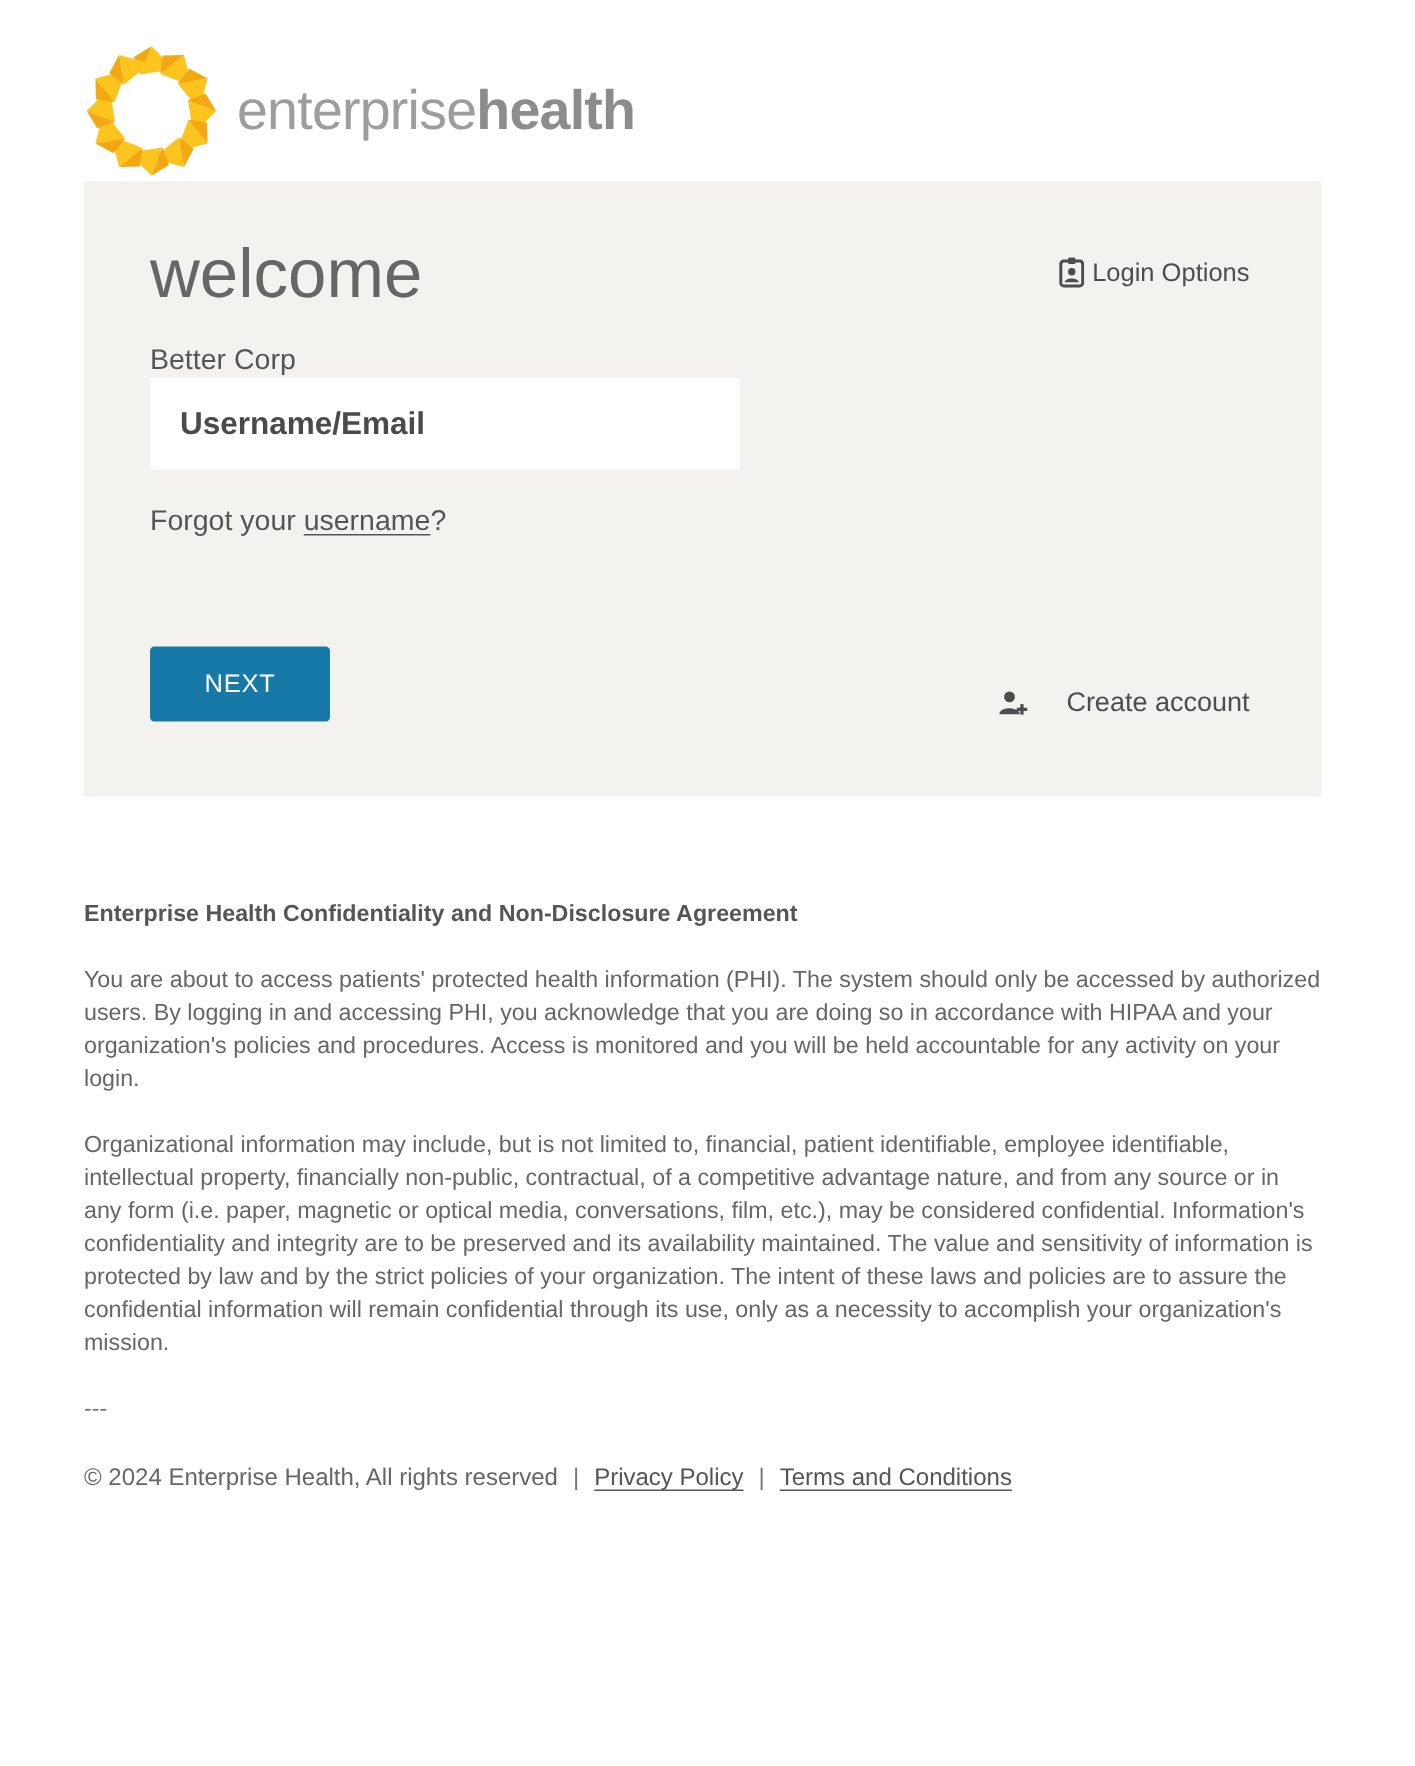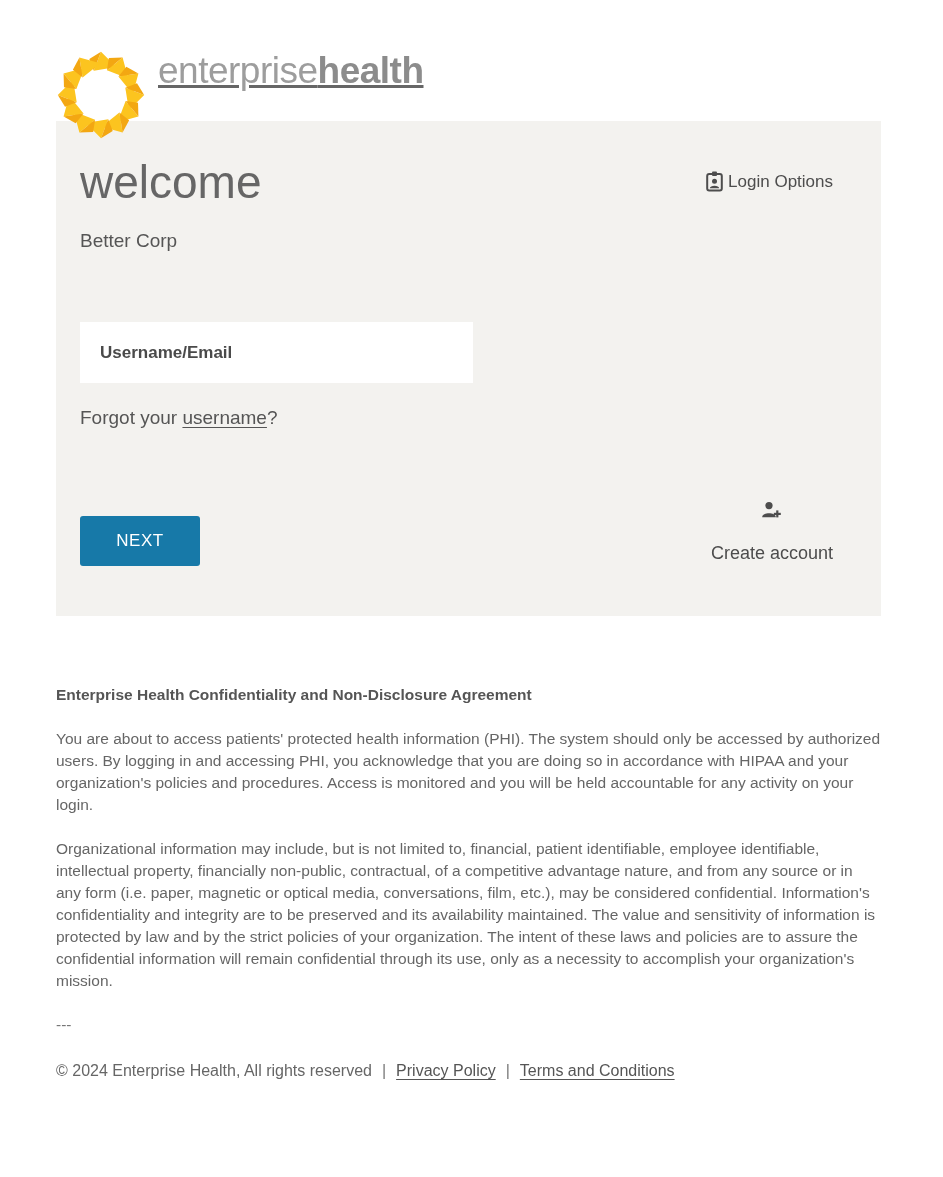--- a/index.html
+++ b/index.html
@@ -13,39 +13,39 @@
   }
   .container {
     width: 825px;
     margin-left: 56px;
   }
 
   
   .logo-row {
     padding-top: 50px;
     display: flex;
+    align-items: center;
     height: 98px;
-    text-decoration: underline;
   }
   .sunburst { width: 90px; height: 90px; flex: 0 0 auto; }
   .brand-text {
     margin-left: 12px;
     font-size: 37px;
     letter-spacing: -0.5px;
     color: #9d9d9d;
     font-weight: 300;
     white-space: nowrap;
   }
   .brand-text b { color: #8c8c8c; font-weight: 700; }
 
   
   .card {
     margin-top: 23px;
     background: #f3f2ef;
-    padding: 34px 48px 50px 24px;
+    padding: 34px 48px 50px 44px;
   }
   .card-header {
     display: flex;
     justify-content: space-between;
     align-items: flex-start;
   }
   .welcome {
     font-size: 46px;
     line-height: 54px;
     color: #666666;
@@ -60,29 +60,28 @@
     color: #4d4d4d;
     cursor: pointer;
   }
   .org-name {
     margin-top: 21px;
     font-size: 19px;
     color: #555555;
   }
   .username-input {
     display: block;
-    margin-top: 70px;
     width: 393px;
     height: 61px;
     border: none;
     outline: none;
     background: #ffffff;
     padding: 0 20px;
     font-family: "Liberation Sans", sans-serif;
-    font-size: 17px;
+    font-size: 21px;
     font-weight: 700;
     color: #333333;
   }
   .username-input::placeholder {
     color: #4a4a4a;
     opacity: 1;
     font-weight: 700;
   }
   .forgot-line {
     margin-top: 24px;
@@ -114,21 +113,20 @@
     cursor: pointer;
   }
   .create-account {
     display: flex;
     align-items: center;
     gap: 25px;
     font-size: 18px;
     color: #4d4d4d;
     cursor: pointer;
     padding-bottom: 2px;
-    flex-direction: column;
   }
 
   
   .help-text {
     margin-top: 25px;
     text-align: center;
     font-size: 15.5px;
     color: #666666;
   }
 

